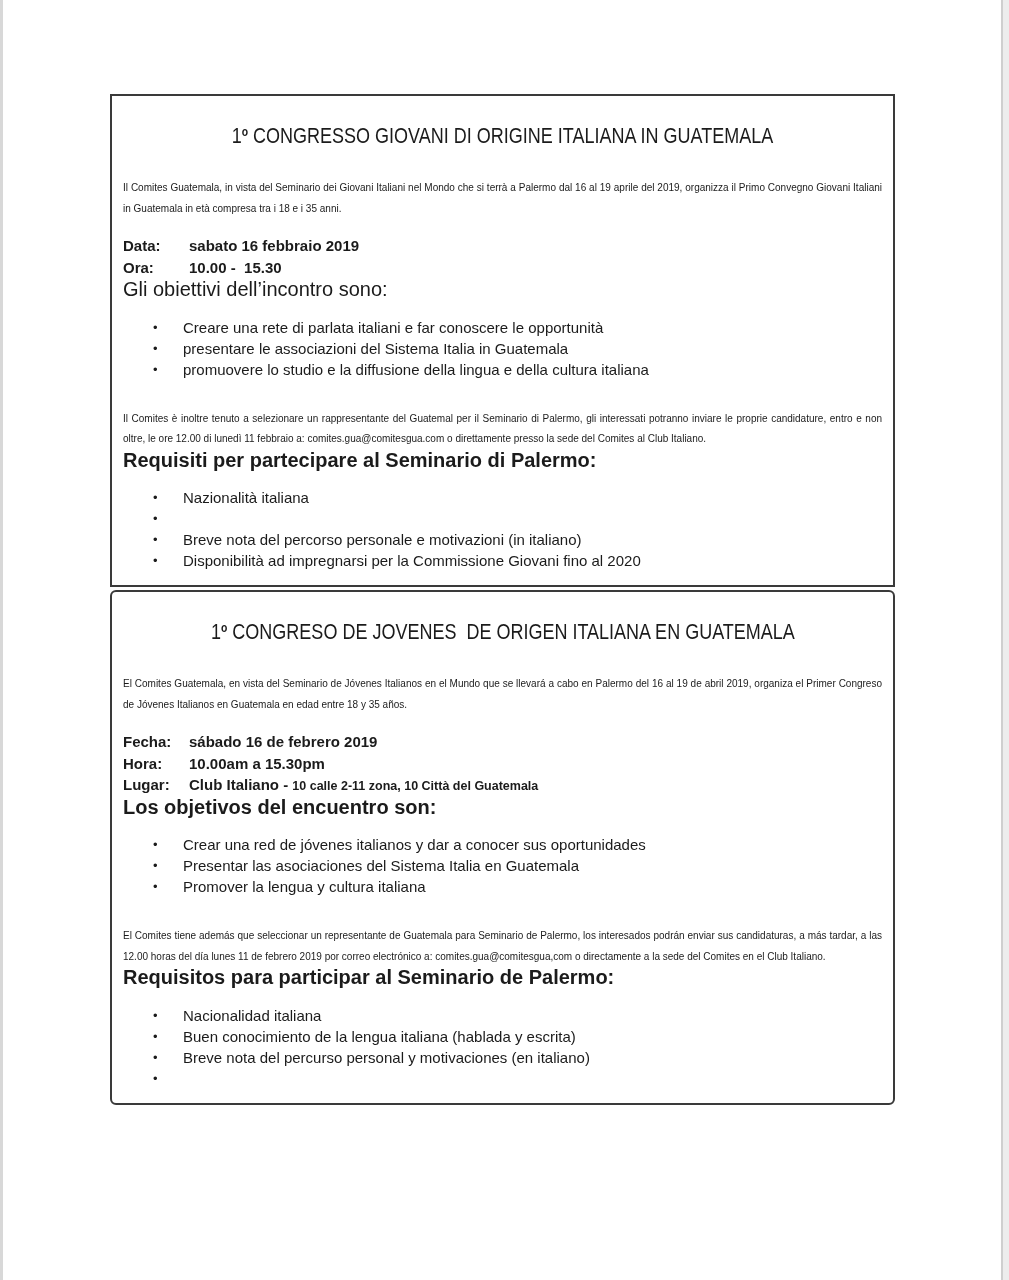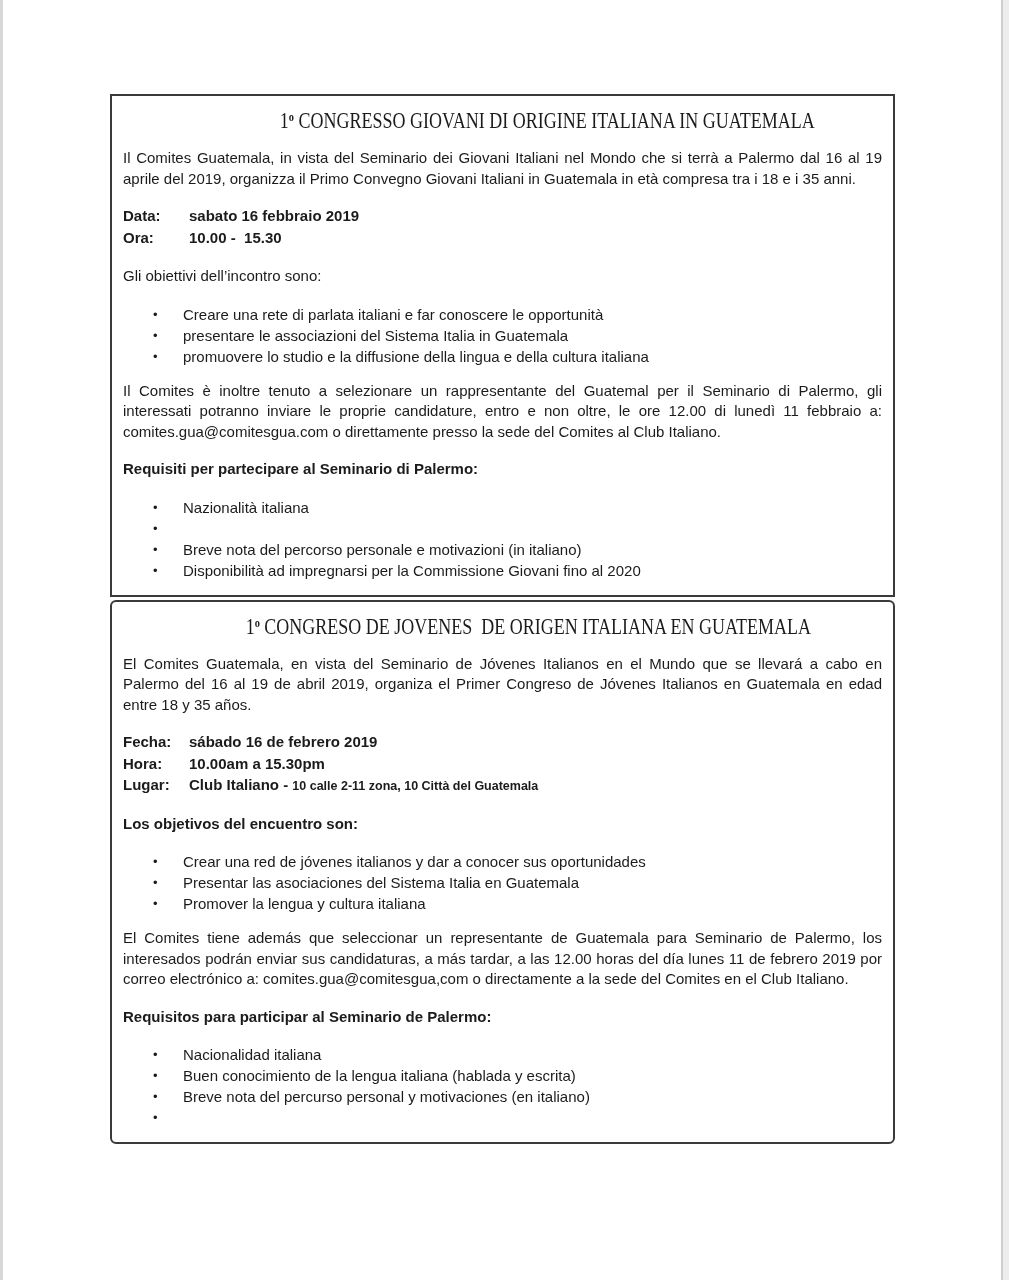--- a/index.html
+++ b/index.html
@@ -24,48 +24,48 @@
   .box {
     width: 785px;
     margin-left: 110px;
     border: 2px solid #3a3a3a;
     padding: 6px 11px 14px 11px;
     background: #ffffff;
   }
   .box.first { margin-top: 94px; }
   .box.second { margin-top: 3px; border-radius: 6px; }
 
-  .title-wrap { text-align: right; margin-top: 2px; font-family: Liberation Serif, serif; }
+  .title-wrap { text-align: center; margin-top: 17px; }
   .title-inner {
     display: inline-block;
     transform: scaleX(0.80);
     transform-origin: 50% 50%;
     font-size: 22.5px;
     line-height: 26px;
     font-weight: 500;
     white-space: pre;
     letter-spacing: 0px;
   }
   .t-sup { font-size: 13px; vertical-align: 7px; font-weight: 700; }
 
   .para {
-    font-size: 15px;
+    font-size: 10px;
     line-height: 20.5px;
-    margin-top: 14px;
+    margin-top: 29px;
     white-space: pre-wrap;
   }
   .justify { text-align: justify; }
 
   .details { margin-top: 17px; }
   .drow { font-size: 15px; line-height: 19.5px; font-weight: 700; }
   .dlabel { display: inline-block; width: 66px; }
   .dvalue { white-space: pre-wrap; }
   .dsmall { font-size: 12.5px; white-space: pre-wrap; }
 
-  .heading { font-size: 15px; line-height: 20.5px; margin-top: 17px; }
+  .heading { font-size: 20px; line-height: 20.5px; }
   .heading.bold { font-weight: 700; }
 
   .blist { margin-top: 17px; }
   .bullet { display: flex; padding-left: 30px; line-height: 21px; font-size: 15px; }
   .dot { width: 30px; flex: none; font-size: 13px; line-height: 21px; }
 </style>
 </head>
 <body>
 
 <div class="page">

